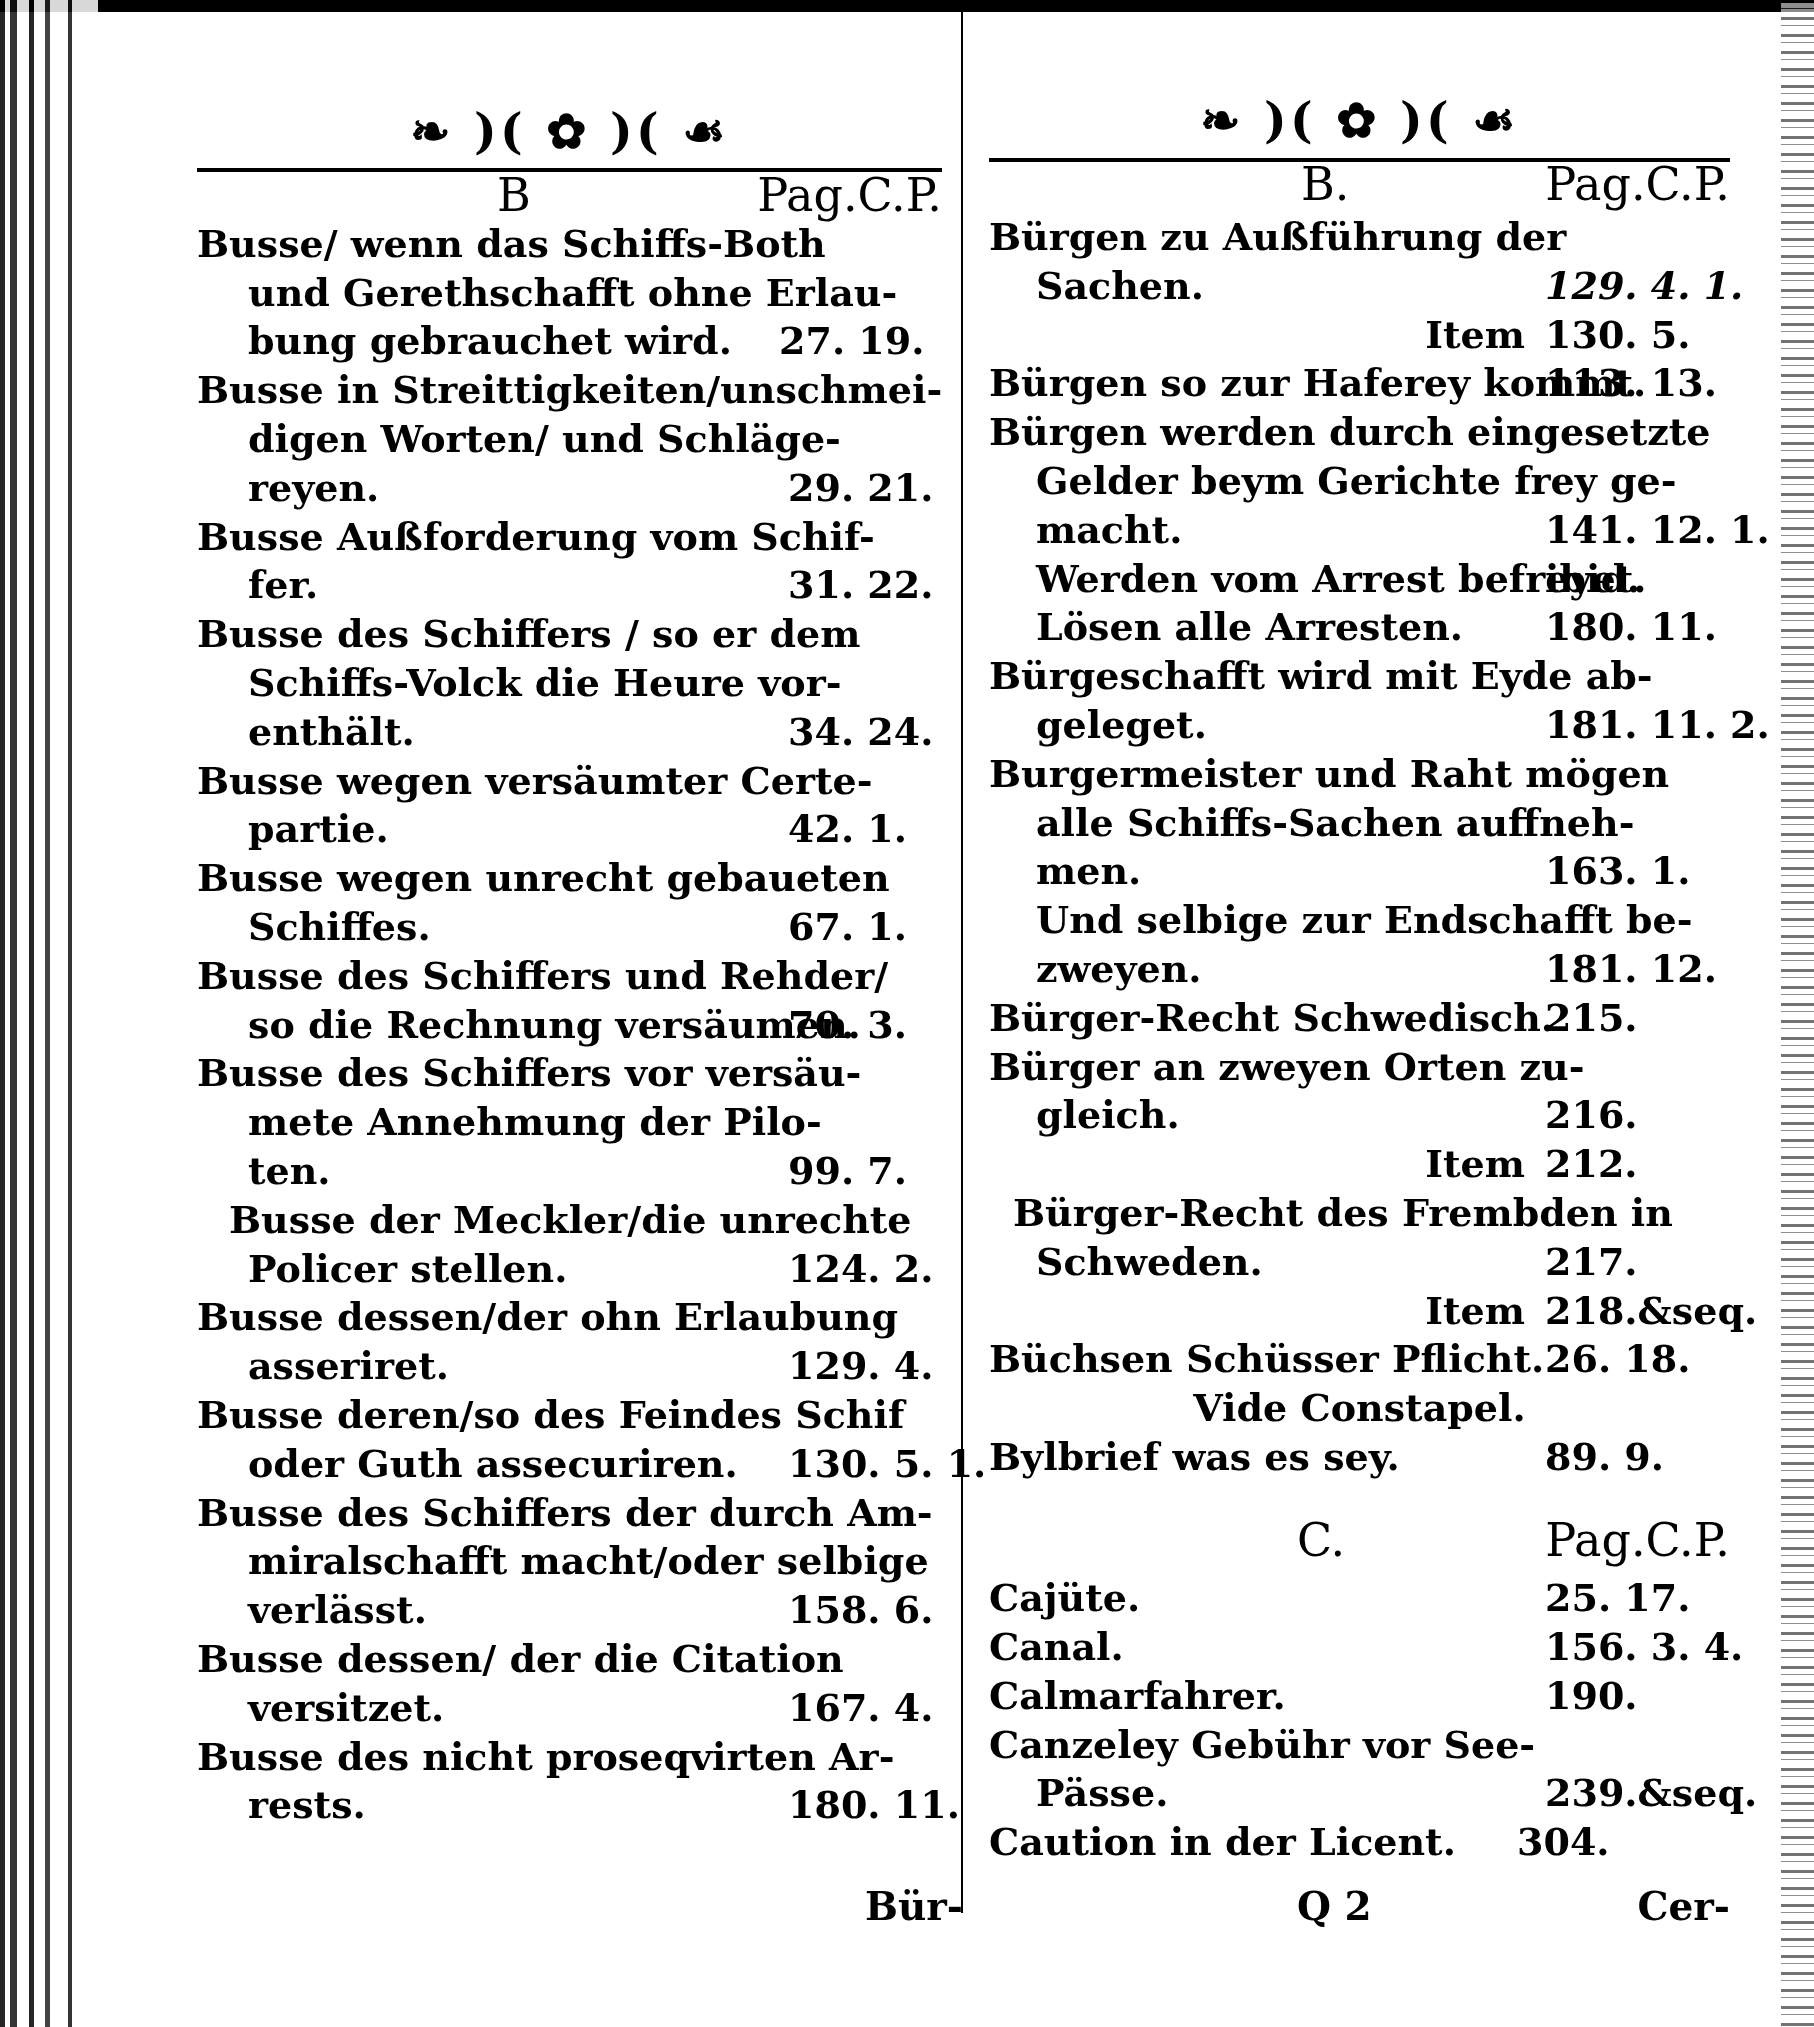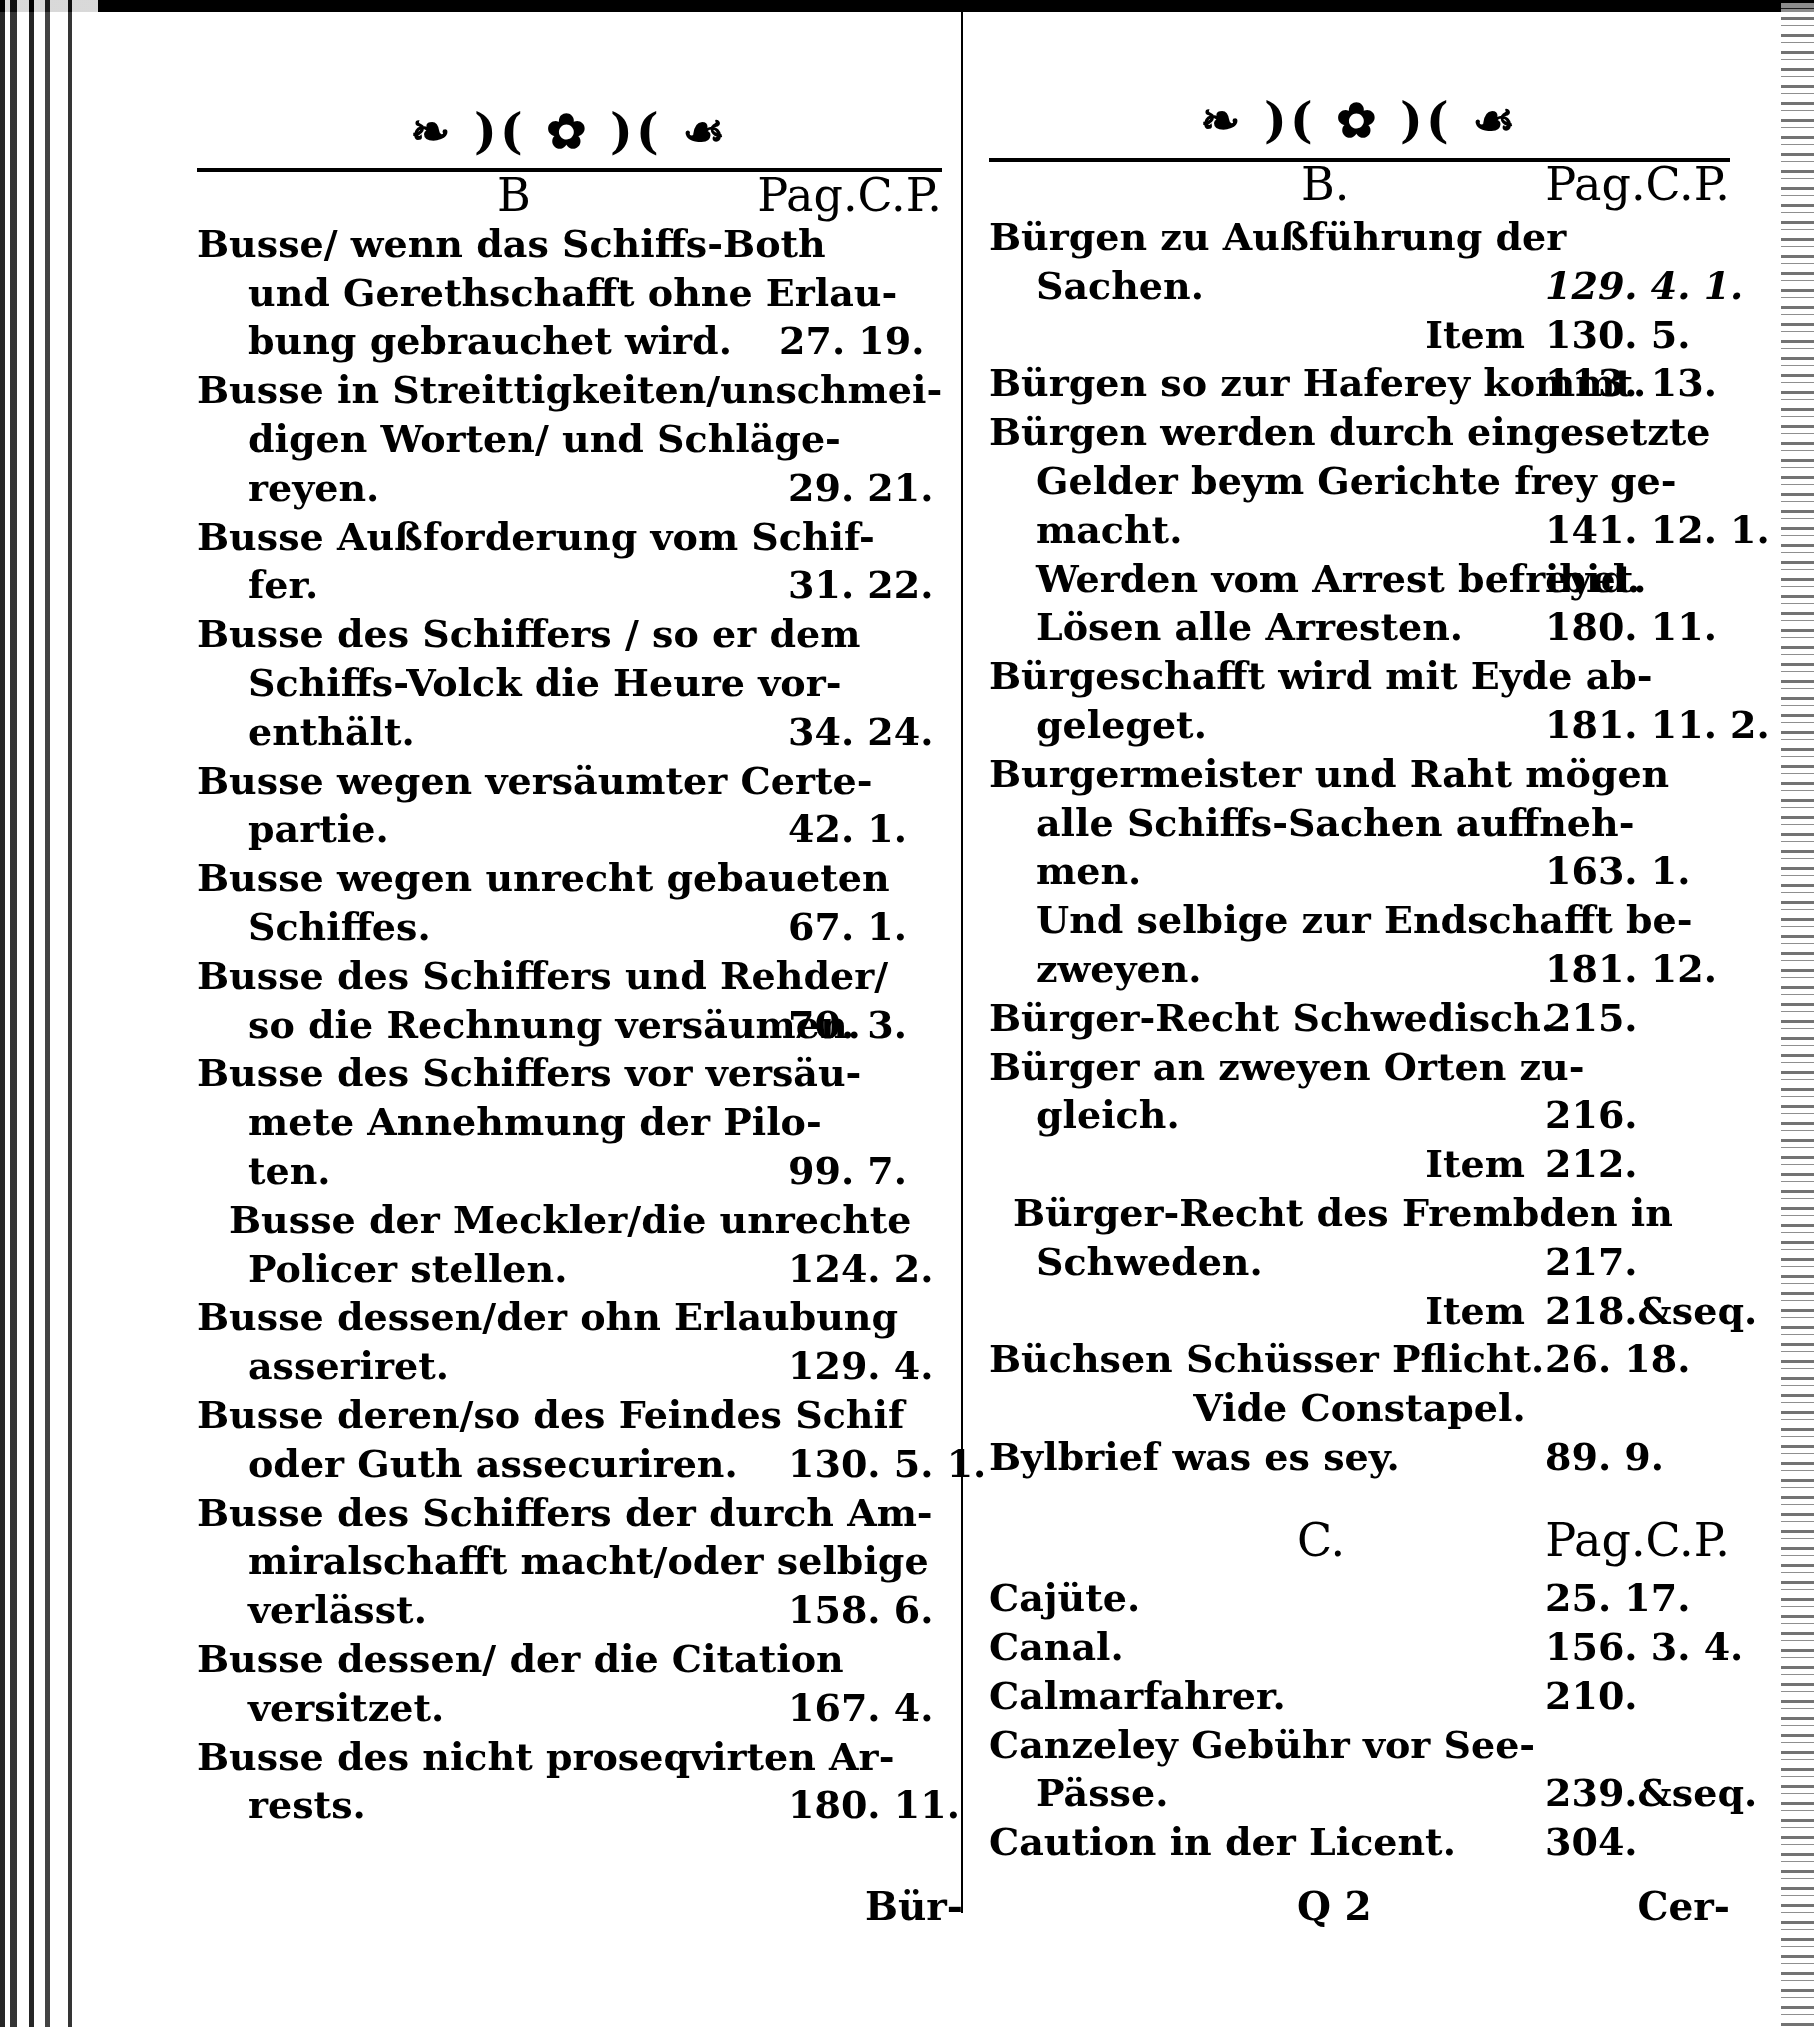--- a/index.html
+++ b/index.html
@@ -137,23 +137,23 @@
       <div class="num" style="top: 1434px; left: 556px;">89. 9.</div>
     </div>
   <div class="hdr" style="left:308px;top:1515px;">C.</div>
   <div class="hdr" style="right:0;top:1515px;">Pag.C.P.</div>
   <div id="right-lines-c">
       <div class="line" style="top: 1575px; left: 0px;">Cajüte.</div>
       <div class="num" style="top: 1575px; left: 556px;">25. 17.</div>
       <div class="line" style="top: 1624px; left: 0px;">Canal.</div>
       <div class="num" style="top: 1624px; left: 556px;">156. 3. 4.</div>
       <div class="line" style="top: 1673px; left: 0px;">Calmarfahrer.</div>
-      <div class="num" style="top: 1673px; left: 556px;">210.</div>
+      <div class="num" style="top: 1673px; left: 556px;">190.</div>
       <div class="line" style="top: 1722px; left: 0px;">Canzeley Gebühr vor See-</div>
       <div class="line" style="top: 1770px; left: 47px;">Pässe.</div>
       <div class="num" style="top: 1770px; left: 556px;">239.&amp;seq.</div>
       <div class="line" style="top: 1819px; left: 0px;">Caution in der Licent.</div>
-      <div class="num" style="top: 1819px; left: 556px; text-align: right;">304.</div>
+      <div class="num" style="top: 1819px; left: 528px; text-align: right;">304.</div>
     </div>
   <div class="catch" style="left:308px;top:1883px;">Q 2</div>
   <div class="catch" style="right:0;top:1883px;">Cer-</div>
 </div>
 
 
 </body></html>

